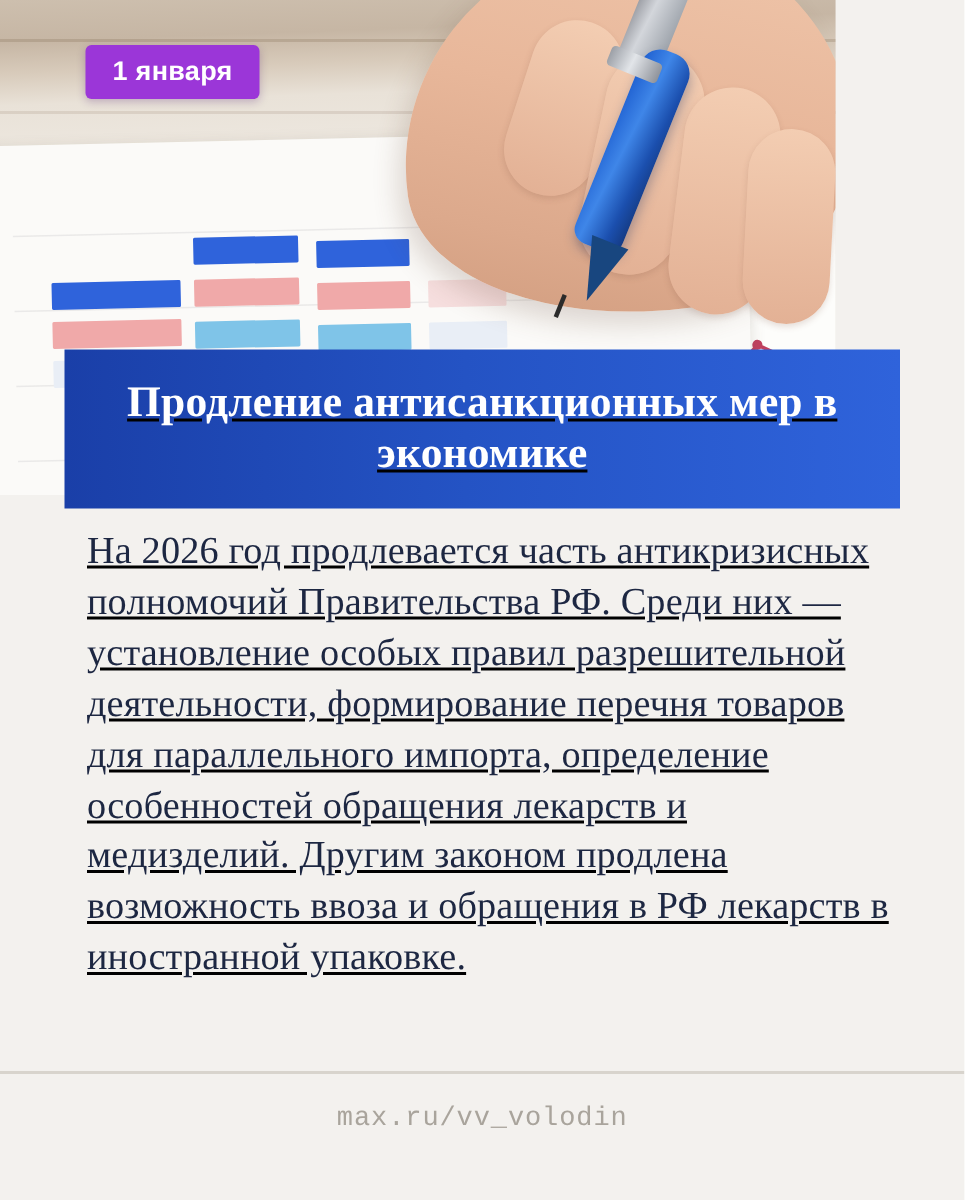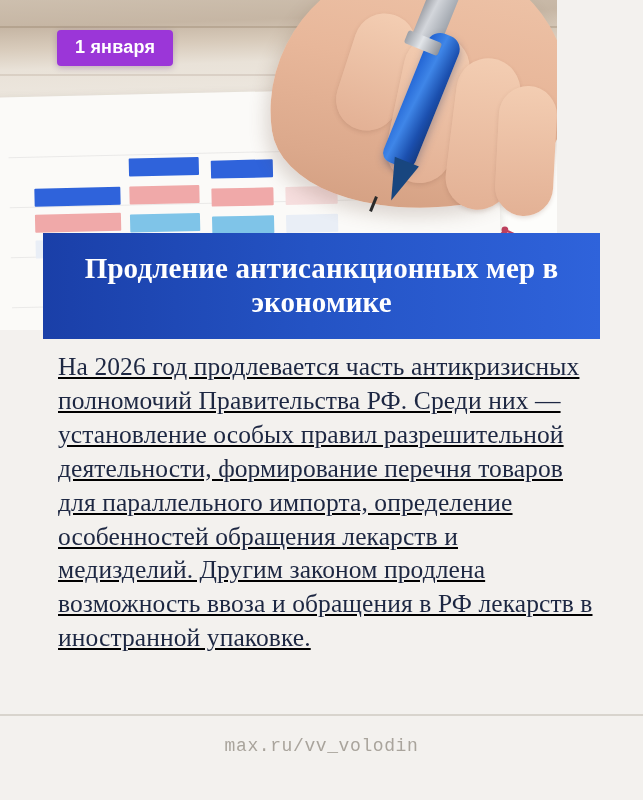--- a/index.html
+++ b/index.html
@@ -177,20 +177,21 @@
 
   
   .title-band {
     position: absolute;
     left: 43px;
     top: 233px;
     width: 557px;
     padding: 18px 22px 20px 22px;
     background: linear-gradient(90deg, #1a3fa8 0%, #2453c4 48%, #2f63db 100%);
     box-sizing: border-box;
+    text-decoration: underline;
   }
   .title-band h1 {
     margin: 0;
     color: #ffffff;
     font-family: "Liberation Serif", serif;
     font-weight: bold;
     font-size: 29px;
     line-height: 1.18;
     text-align: center;
     letter-spacing: 0.1px;

